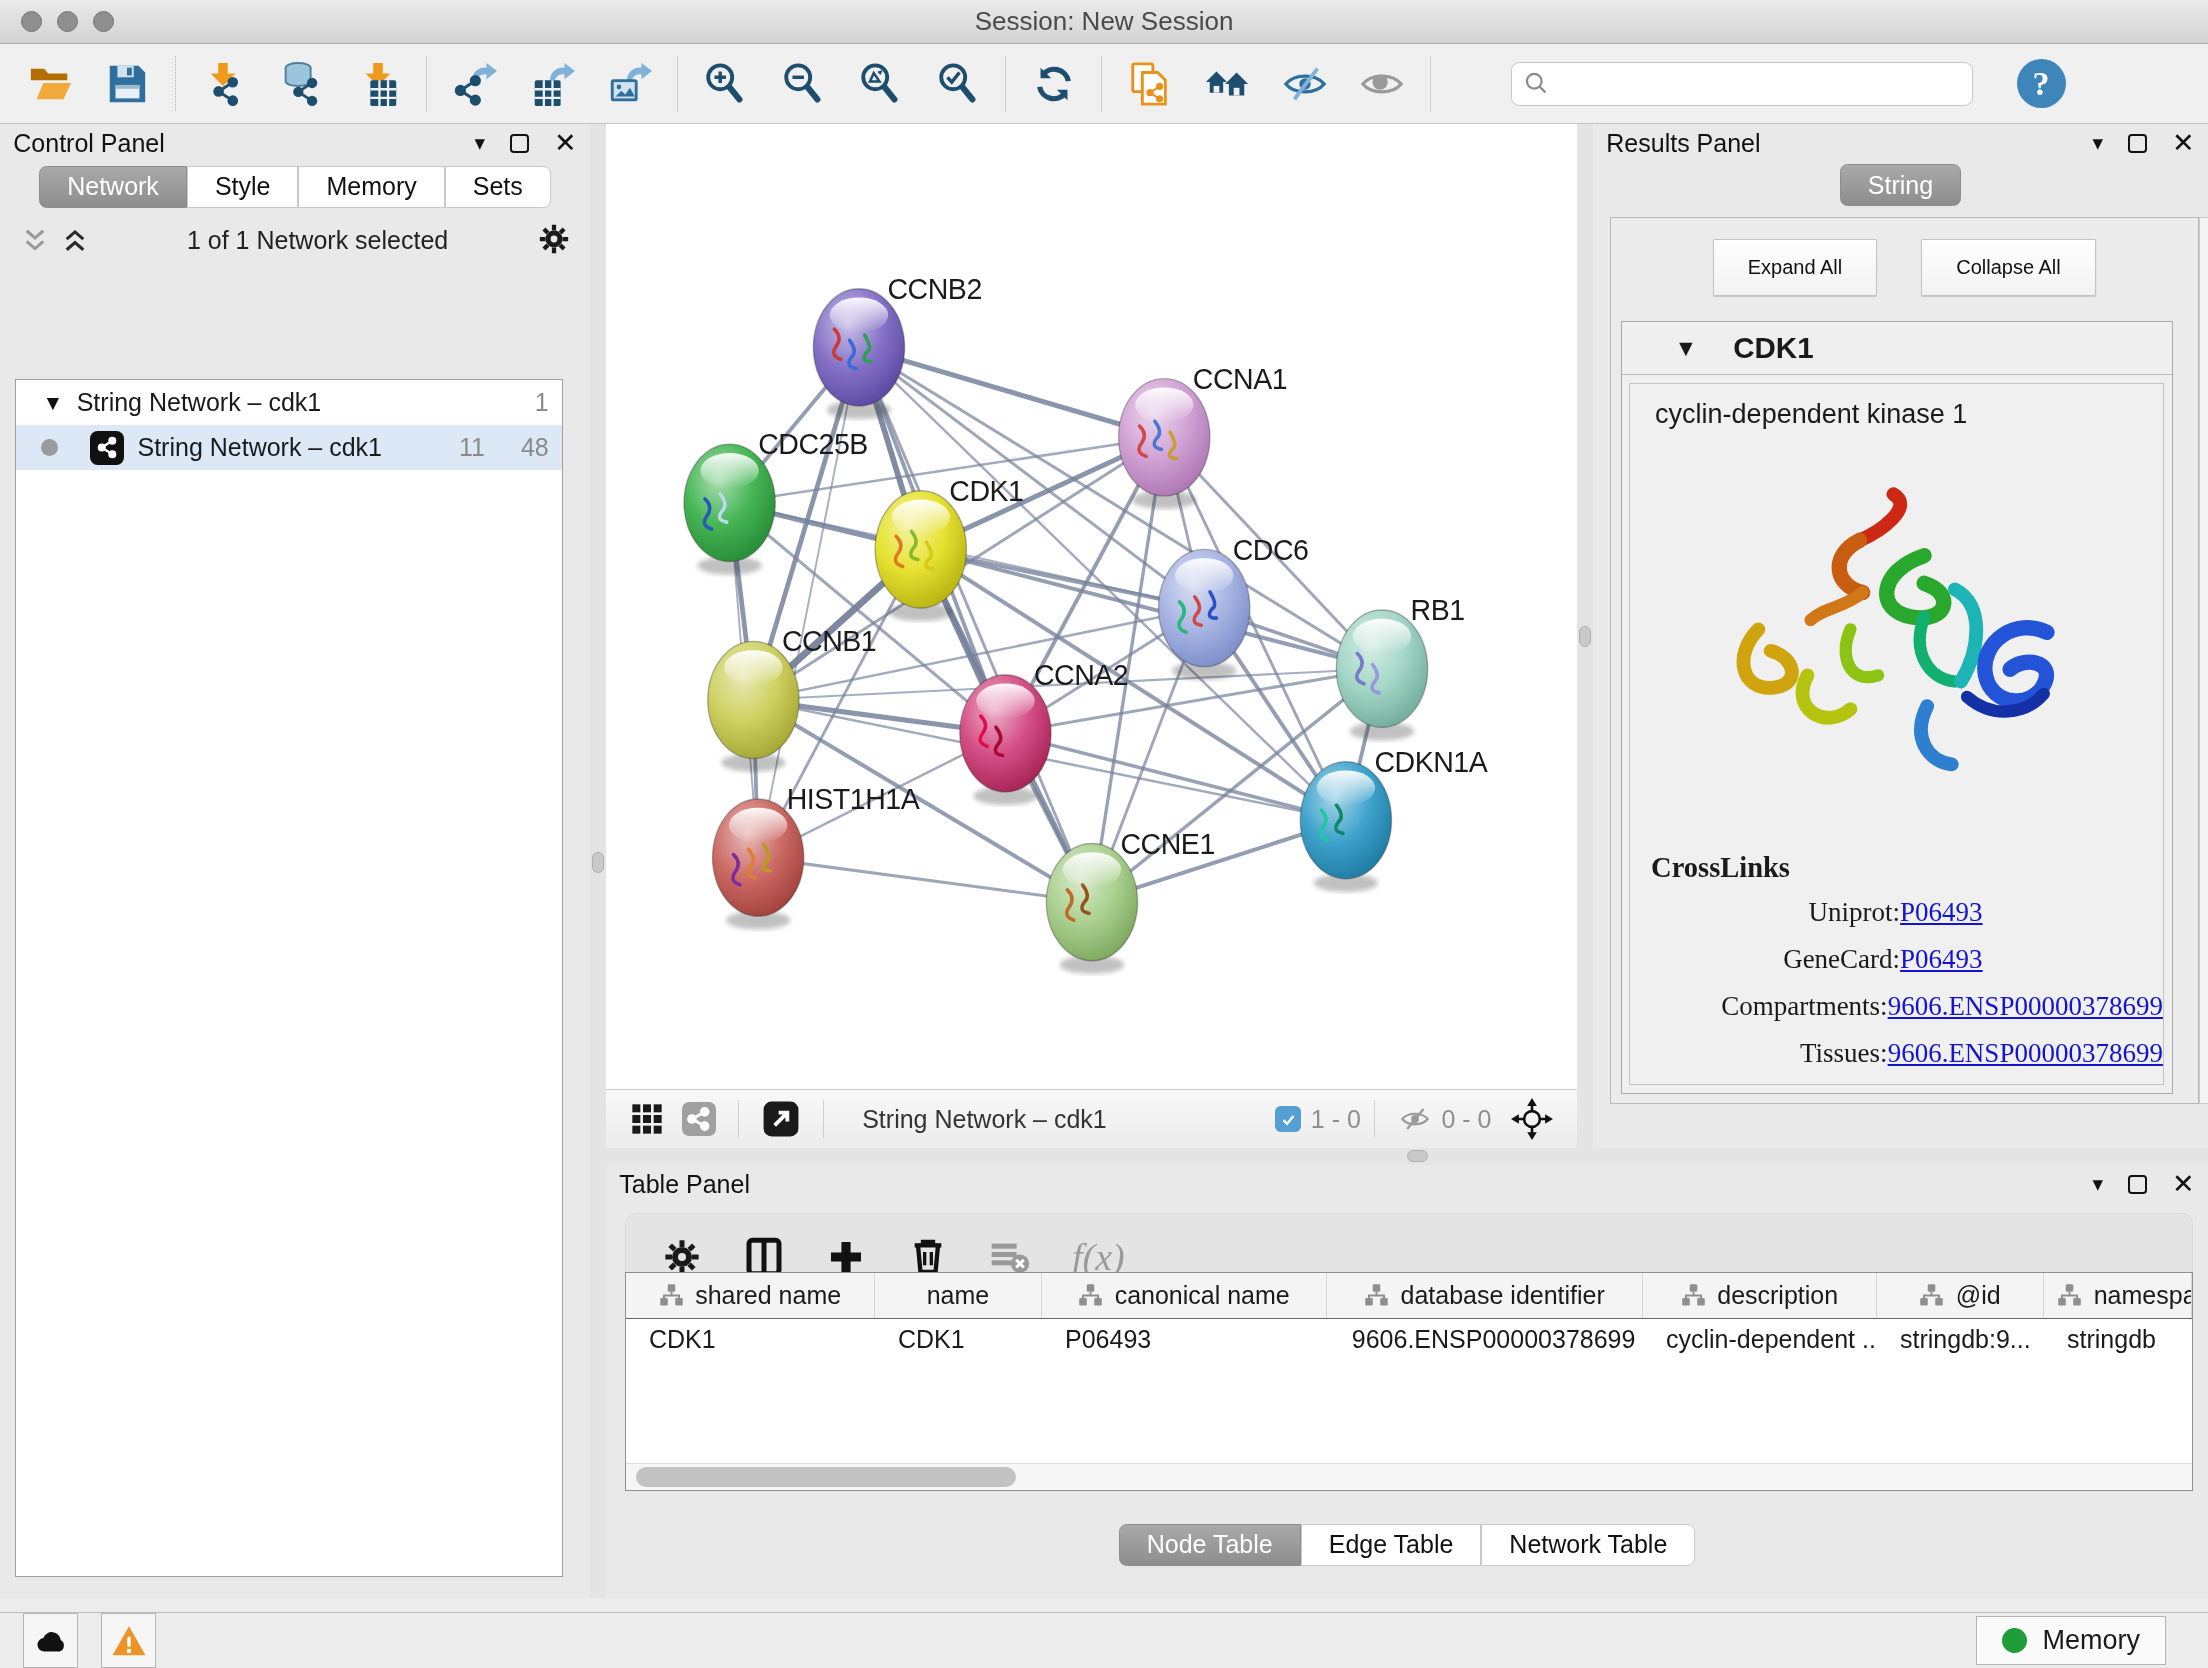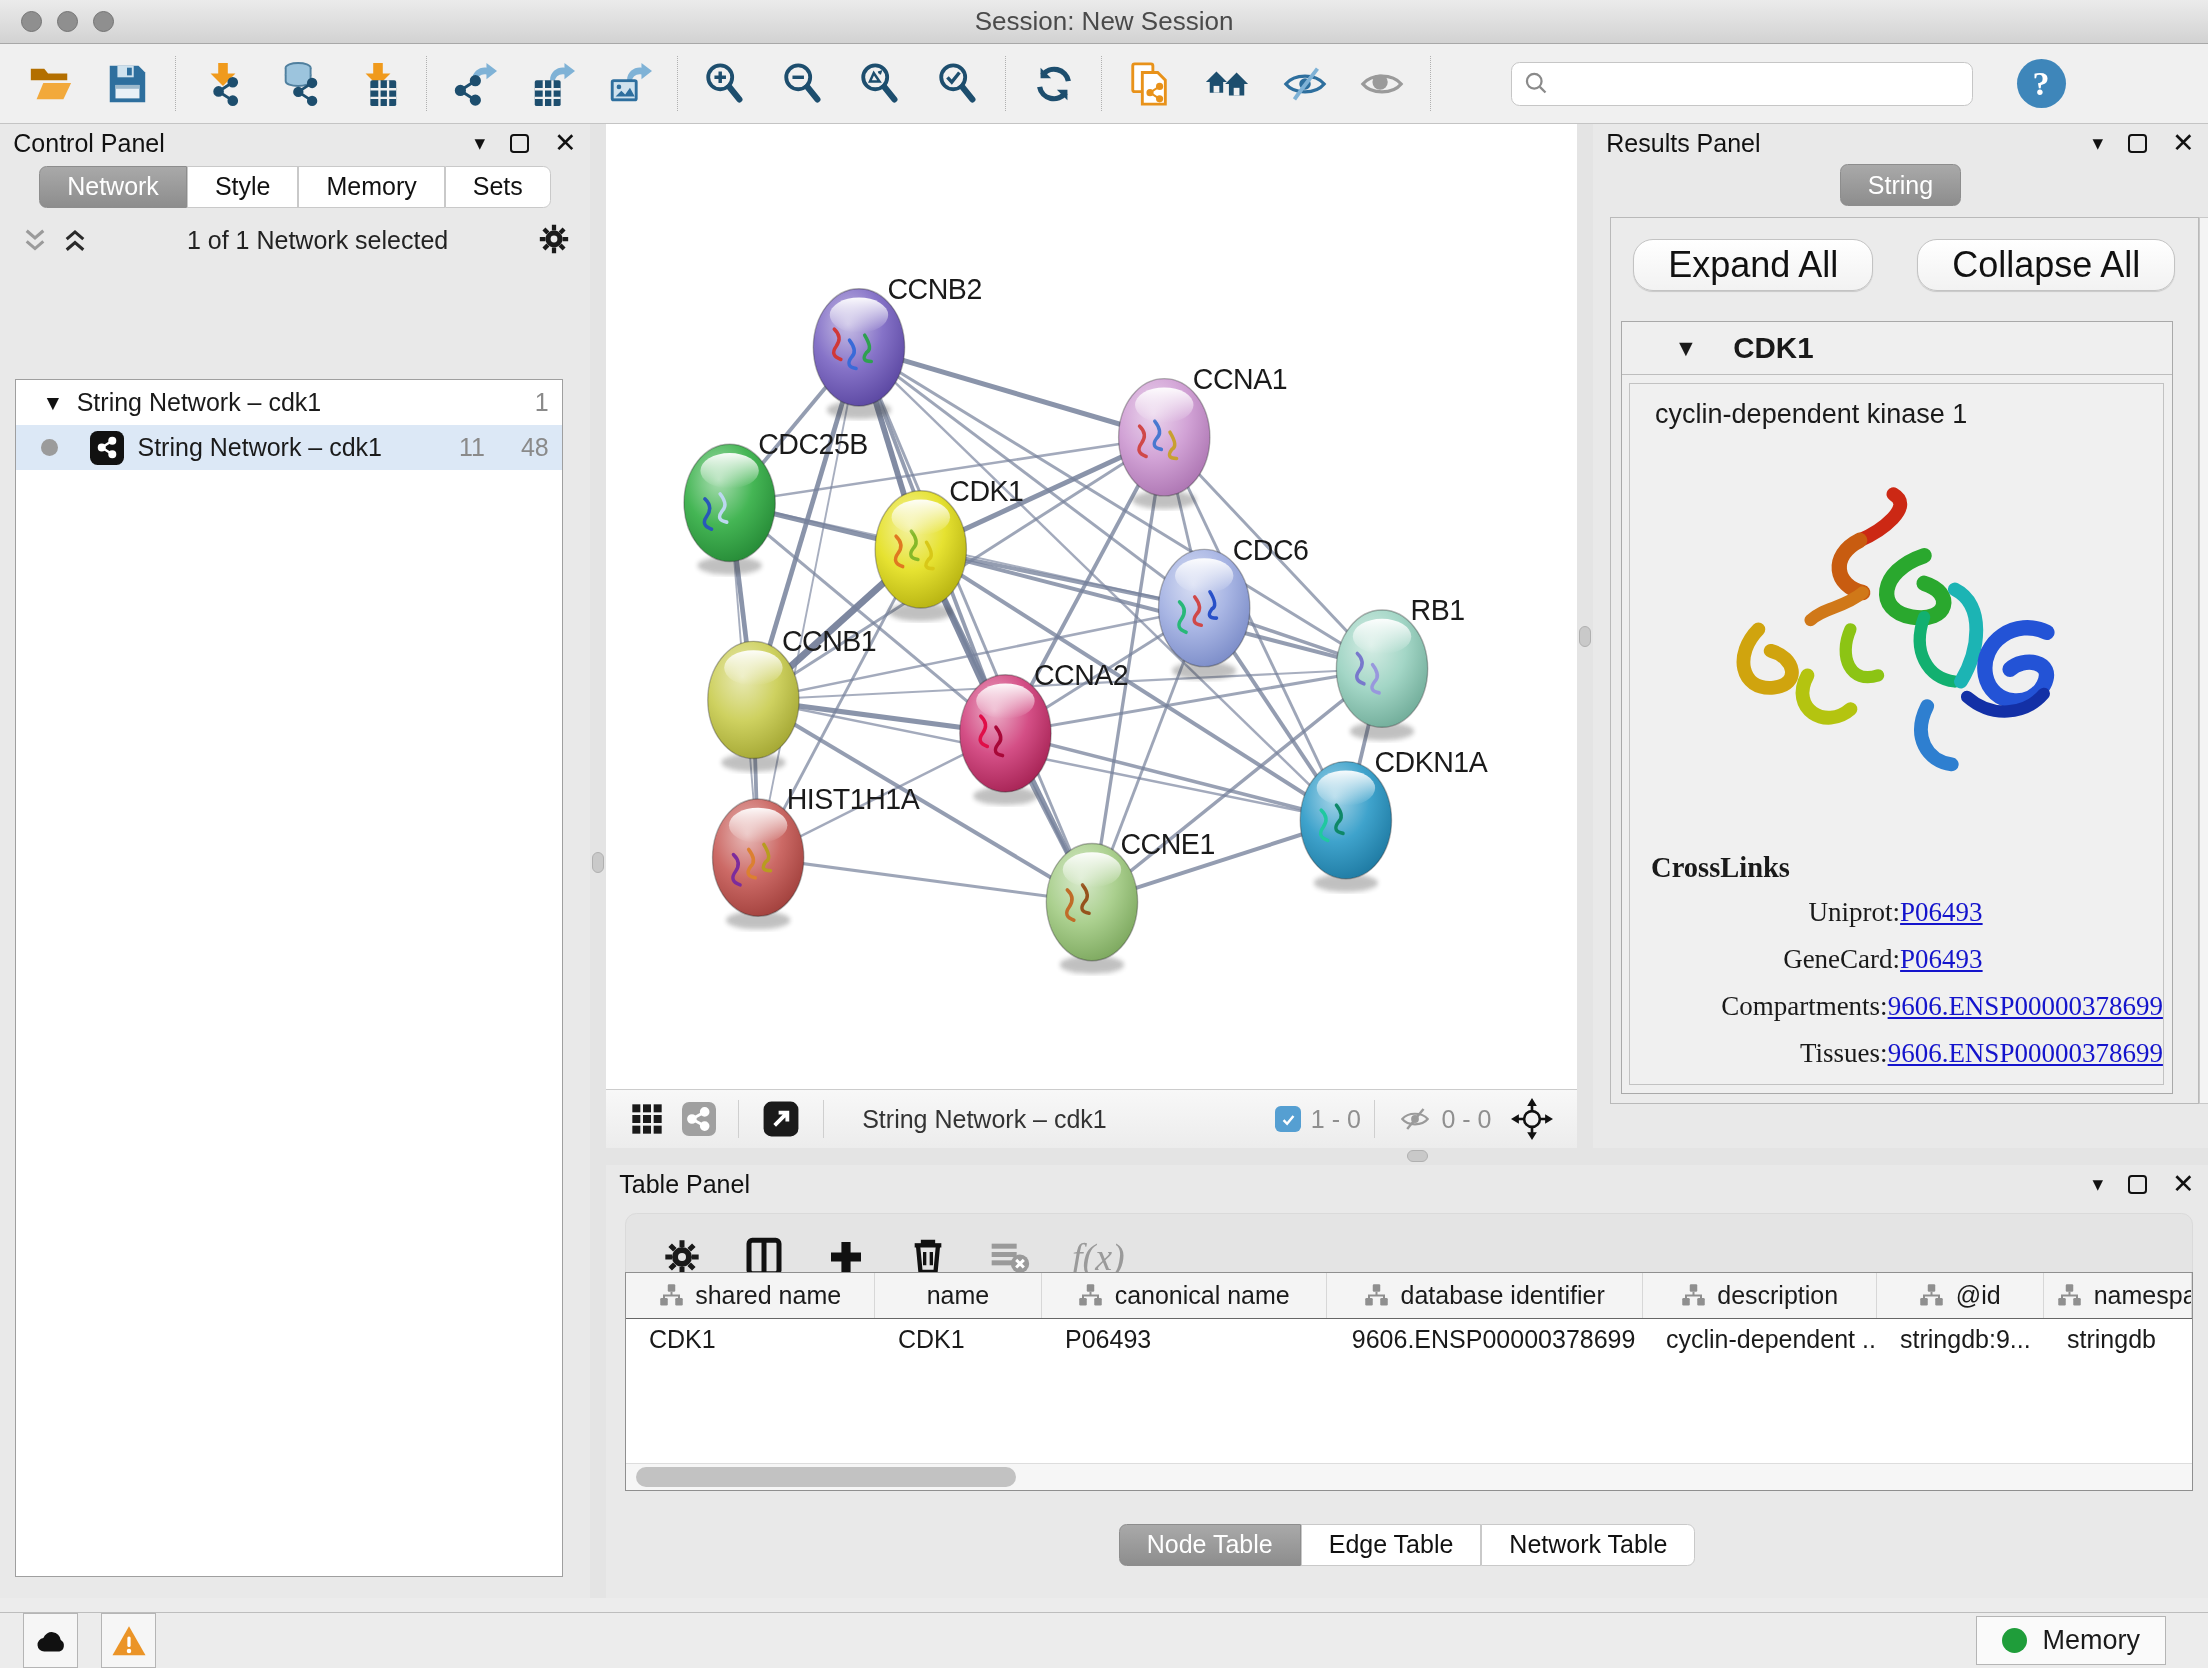--- a/index.html
+++ b/index.html
@@ -77,22 +77,22 @@
   .cs-right{margin-left:auto;display:flex;align-items:center;color:#8f8f8f;}
   .checkbox{width:26px;height:26px;border-radius:5.7px;background:#559fd2;display:flex;align-items:center;
     justify-content:center;margin-right:9.5px;}
   .checkbox svg{width:17px;height:17px;}
   
   .results-panel{flex:1;background:#e9e9e9;position:relative;}
   .rp-tabrow{display:flex;justify-content:center;margin-top:1.9px;}
   .rp-box{position:absolute;left:17px;right:9.5px;top:93px;bottom:44px;background:#ebebeb;
     border:1.9px solid #b9b9b9;padding:13.3px 13.3px 9.5px;}
   .rp-buttons{display:flex;justify-content:center;gap:44px;margin:7.6px 0 19px;}
-  .rp-btn{background:linear-gradient(#ffffff,#f2f2f2);border:1px solid #c3c3c3;border-radius:20px;
-    font-size:36px;padding:4px 34px;color:#111;box-shadow:0 1px 1px rgba(0,0,0,.15);}
+  .rp-btn{background:linear-gradient(#ffffff,#f2f2f2);border:1px solid #c3c3c3;border-radius:1px;
+    font-size:20px;padding:16px 34px;color:#111;box-shadow:0 1px 1px rgba(0,0,0,.15);}
   .rp-inner{position:absolute;left:9.5px;right:25px;top:103px;bottom:9.5px;border:1.9px solid #a9a9a9;
     background:#efefef;}
   .rp-protein-header{height:53px;display:flex;align-items:center;border-bottom:1.9px solid #bdbdbd;}
   .rp-protein-header .tri{margin:0 36px 0 53px;font-size:23px;}
   .rp-protein-name{font-size:29.5px;font-weight:bold;}
   .rp-content{position:absolute;left:7.6px;right:7.6px;top:61px;bottom:7.6px;border:1px solid #c2c2c2;
     background:#f0f0f0;overflow:hidden;}
   .rp-desc{font-size:27px;padding:15px 0 0 25px;}
   .rp-structure{display:block;margin:17px auto 0;}
   .crosslinks{font-family:"Liberation Serif","DejaVu Serif",serif;margin:25px 0 0 21px;}

